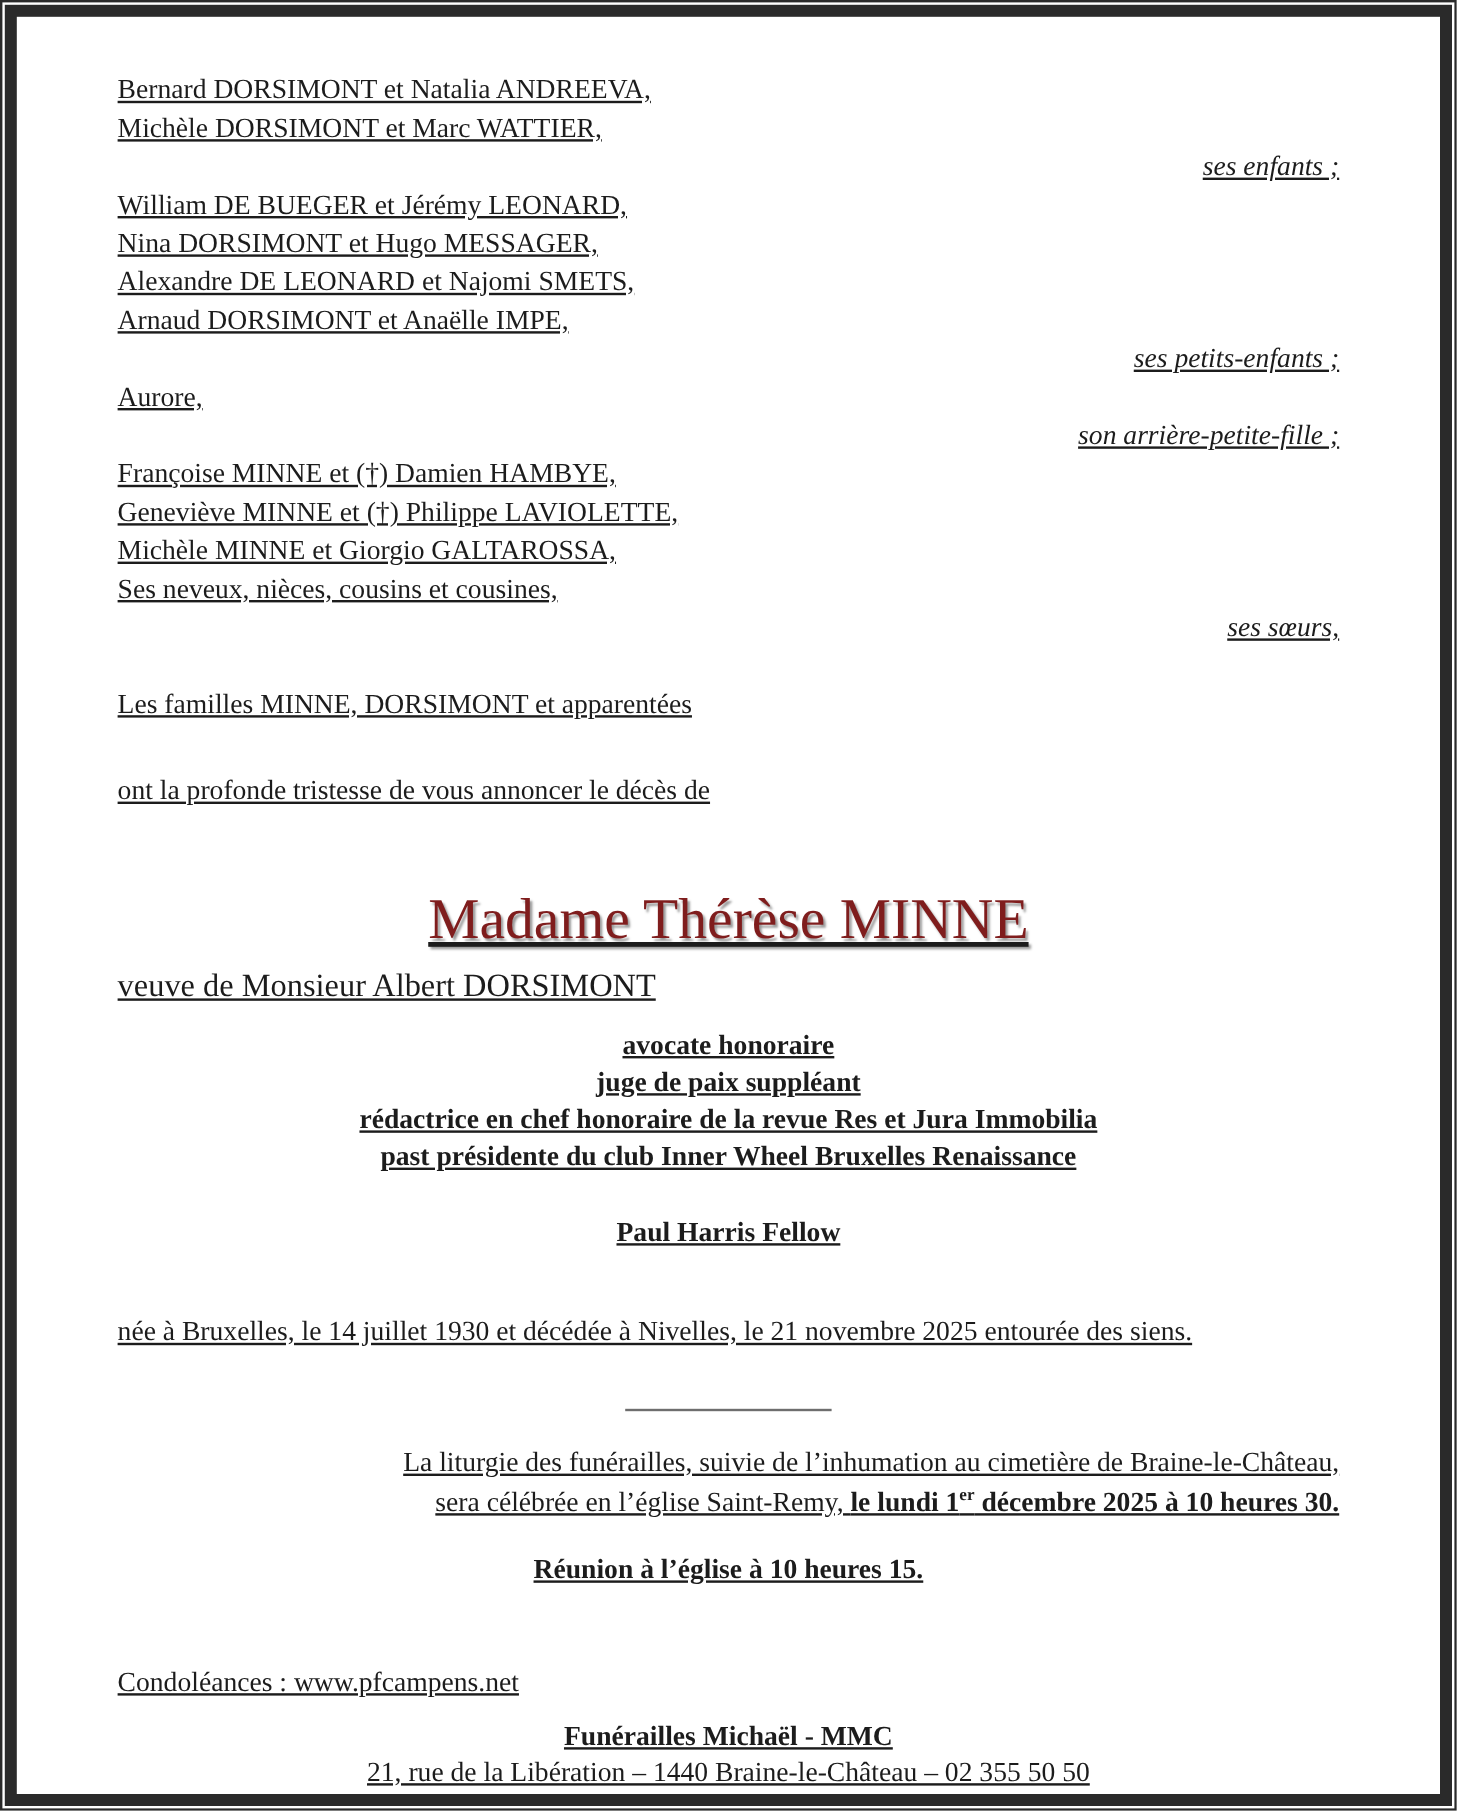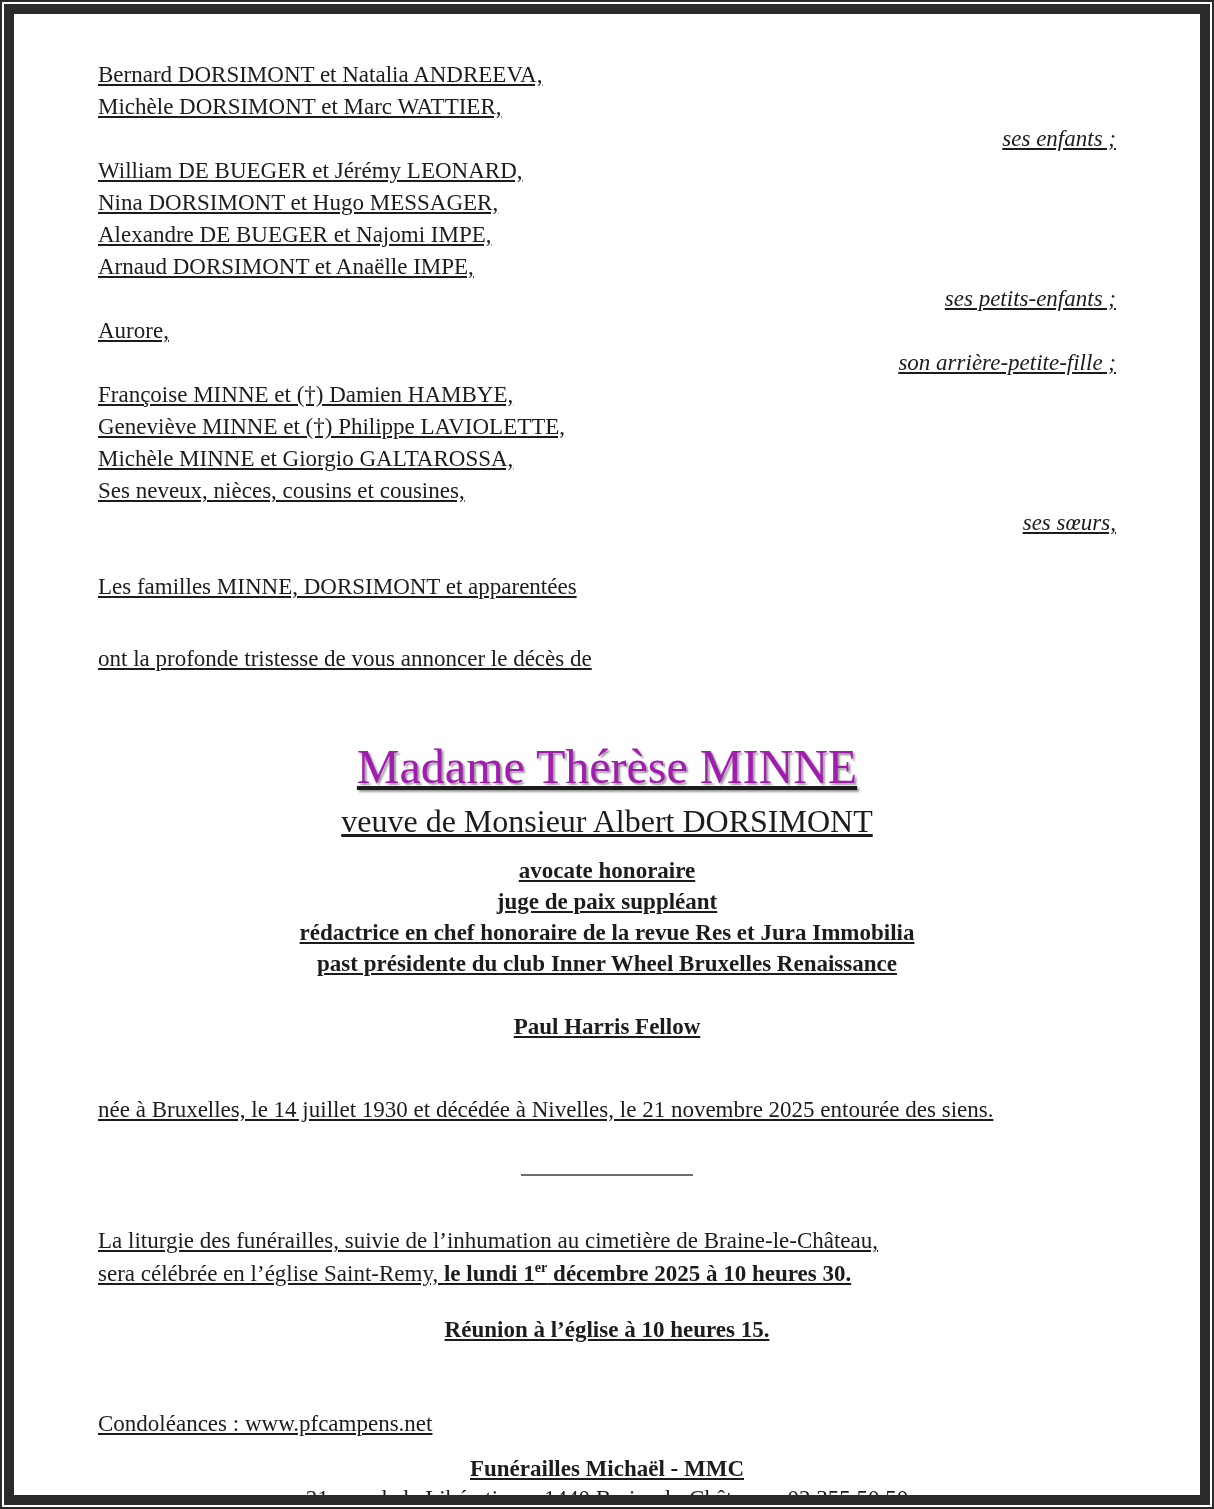--- a/index.html
+++ b/index.html
@@ -37,48 +37,47 @@
   .announcement {
     margin-top: 40px;
     text-align: left;
   }
   .deceased-title {
     margin: 64px 0 0 0;
     text-align: center;
     font-size: 48px;
     font-weight: normal;
     line-height: 56px;
-    color: #a21caf;
+    color: #7f1d1d;
     text-shadow: 2px 2px 2px #9a9a9a;
   }
   .deceased-subtitle {
     margin-top: 8px;
-    text-align: center;
-    font-size: 32px;
+    font-size: 27px;
     line-height: 36px;
   }
   .honors {
     margin-top: 16px;
     text-align: center;
     font-weight: bold;
     line-height: 31px;
   }
   .life-dates {
     margin-top: 52px;
     text-align: left;
   }
   .divider {
     width: 172px;
     border: 0;
     border-top: 2px solid #6e6e6e;
     margin: 48px auto 0 auto;
   }
   .ceremony {
-    margin-top: 48px;
-    text-align: left;
+    margin-top: 26px;
+    text-align: right;
     line-height: 33px;
   }
   .bold { font-weight: bold; }
   sup.ord {
     font-size: 0.62em;
     vertical-align: super;
     line-height: 0;
     font-weight: bold;
   }
   .reunion {
@@ -99,21 +98,21 @@
 <div class="page">
   <div class="frame">
     <div class="content">
 
       <div class="family">
           <div class="fline">Bernard DORSIMONT et Natalia ANDREEVA,</div>
           <div class="fline">Michèle DORSIMONT et Marc WATTIER,</div>
           <div class="fline right">ses enfants ;</div>
           <div class="fline">William DE BUEGER et Jérémy LEONARD,</div>
           <div class="fline">Nina DORSIMONT et Hugo MESSAGER,</div>
-          <div class="fline">Alexandre DE BUEGER et Najomi IMPE,</div>
+          <div class="fline">Alexandre DE LEONARD et Najomi SMETS,</div>
           <div class="fline">Arnaud DORSIMONT et Anaëlle IMPE,</div>
           <div class="fline right">ses petits-enfants ;</div>
           <div class="fline">Aurore,</div>
           <div class="fline right">son arrière-petite-fille ;</div>
           <div class="fline">Françoise MINNE et (†) Damien HAMBYE,</div>
           <div class="fline">Geneviève MINNE et (†) Philippe LAVIOLETTE,</div>
           <div class="fline">Michèle MINNE et Giorgio GALTAROSSA,</div>
           <div class="fline">Ses neveux, nièces, cousins et cousines,</div>
           <div class="fline right">ses sœurs,</div>
           <div class="fline">Les familles MINNE, DORSIMONT et apparentées</div>

